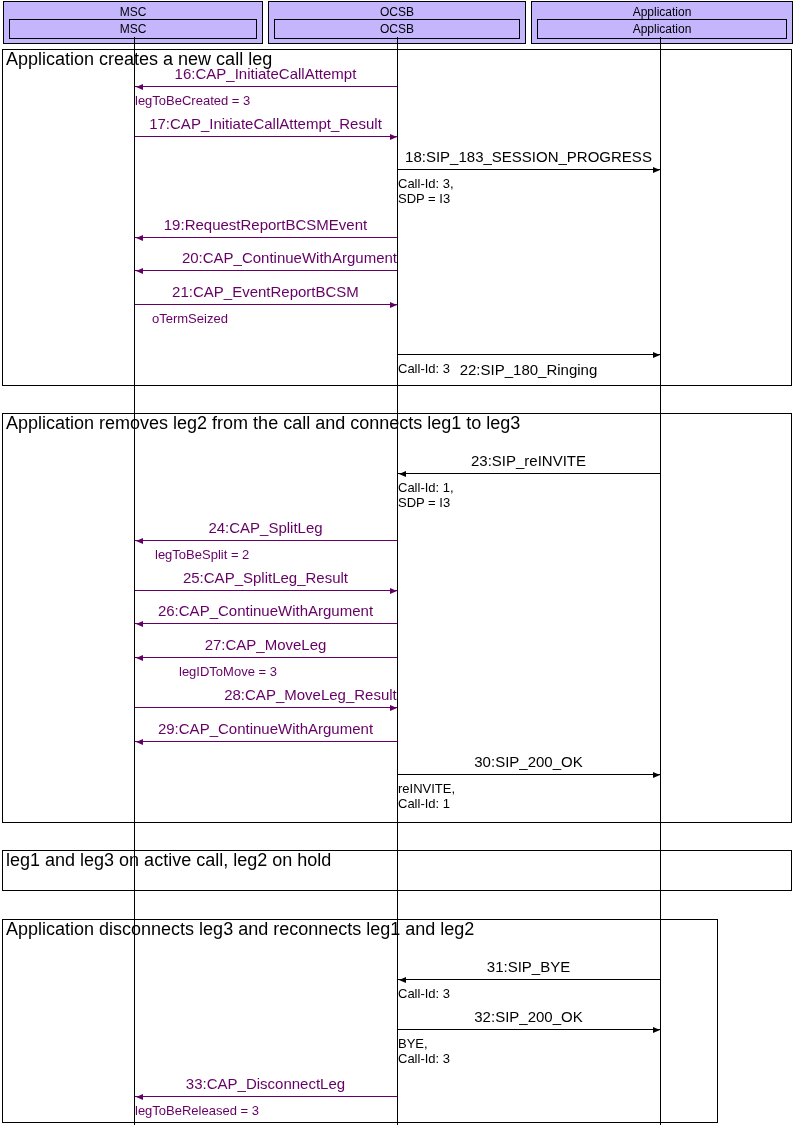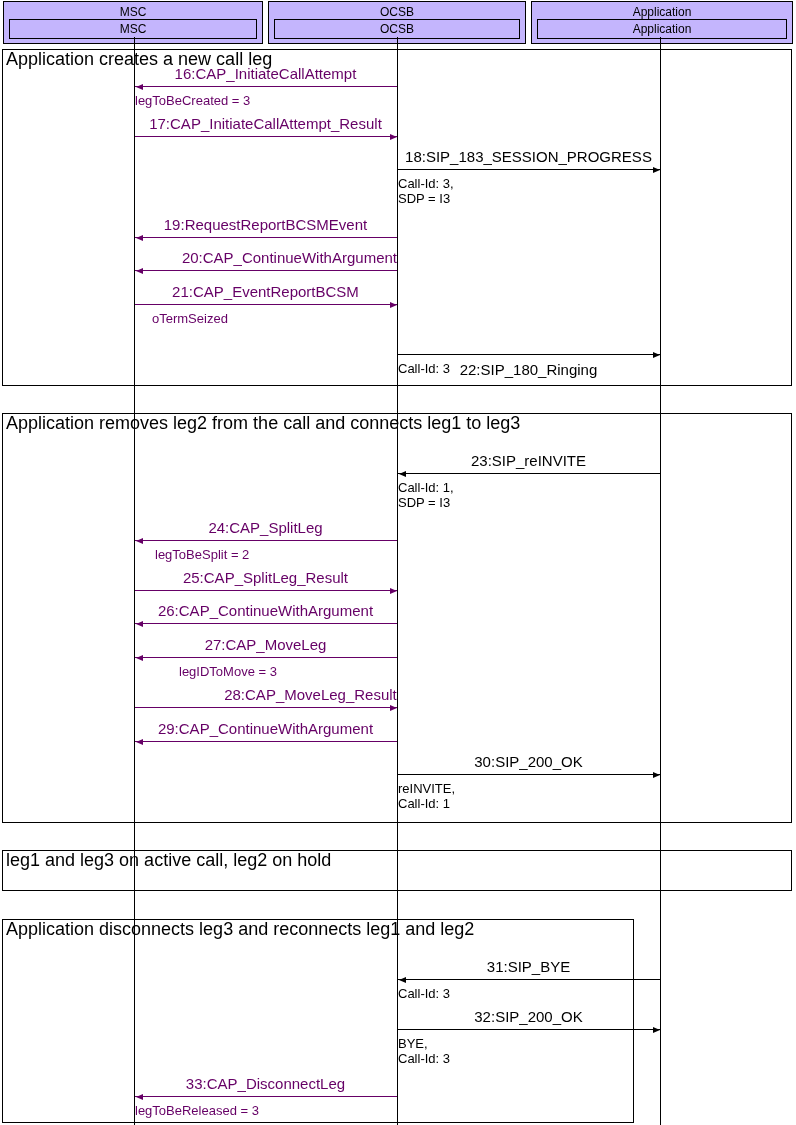--- a/index.html
+++ b/index.html
@@ -36,21 +36,21 @@
     </div>
     <div class="frame" style="left: 2px; width: 790px; top: 49px; height: 337px;">
       <div class="frame-label">Application creates a new call leg</div>
     </div>
     <div class="frame" style="left: 2px; width: 790px; top: 413px; height: 410px;">
       <div class="frame-label">Application removes leg2 from the call and connects leg1 to leg3</div>
     </div>
     <div class="frame" style="left: 2px; width: 790px; top: 850px; height: 41px;">
       <div class="frame-label">leg1 and leg3 on active call, leg2 on hold</div>
     </div>
-    <div class="frame" style="left: 2px; width: 632px; top: 919px; height: 204px;">
+    <div class="frame" style="left: 2px; width: 716px; top: 919px; height: 204px;">
       <div class="frame-label">Application disconnects leg3 and reconnects leg1 and leg2</div>
     </div>
     <div class="lifeline" style="left: 134px; top: 37px; height: 1088px;"></div>
     <div class="lifeline" style="left: 397px; top: 37px; height: 1088px;"></div>
     <div class="lifeline" style="left: 660px; top: 37px; height: 1088px;"></div>
     <div class="msg-label purple" style="left: 134px; width: 263px; top: 65px;">16:CAP_InitiateCallAttempt</div>
     <div class="msg-line" style="left: 135px; width: 262px; top: 86px; background: rgb(102, 0, 102);"></div>
     <div class="arrow-head" style="top: 84px; left: 136px; border-right: 7px solid rgb(102, 0, 102);"></div>
     <div class="note purple" style="left: 135px; top: 93px;">legToBeCreated = 3</div>
     <div class="msg-label purple" style="left: 134px; width: 263px; top: 115px;">17:CAP_InitiateCallAttempt_Result</div>

